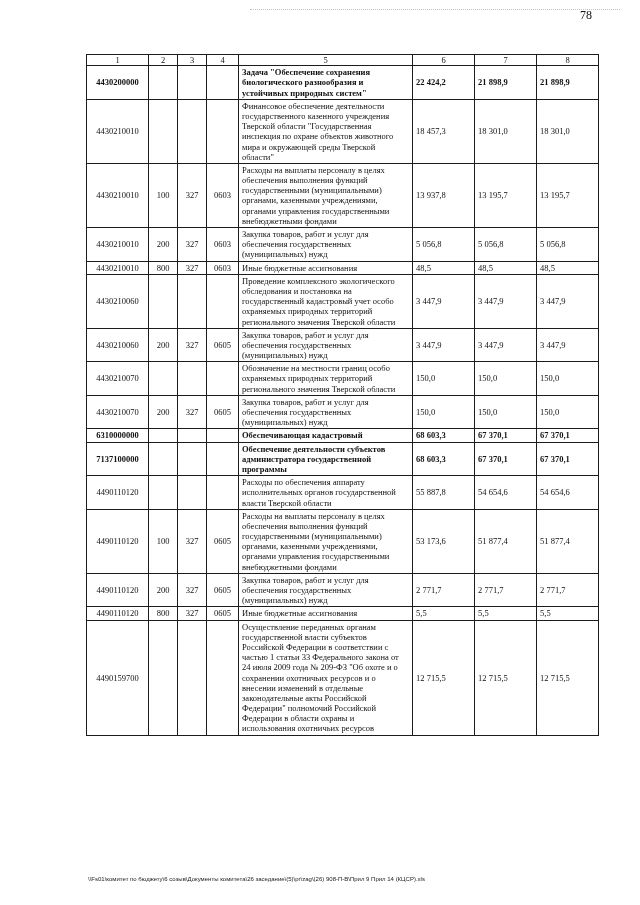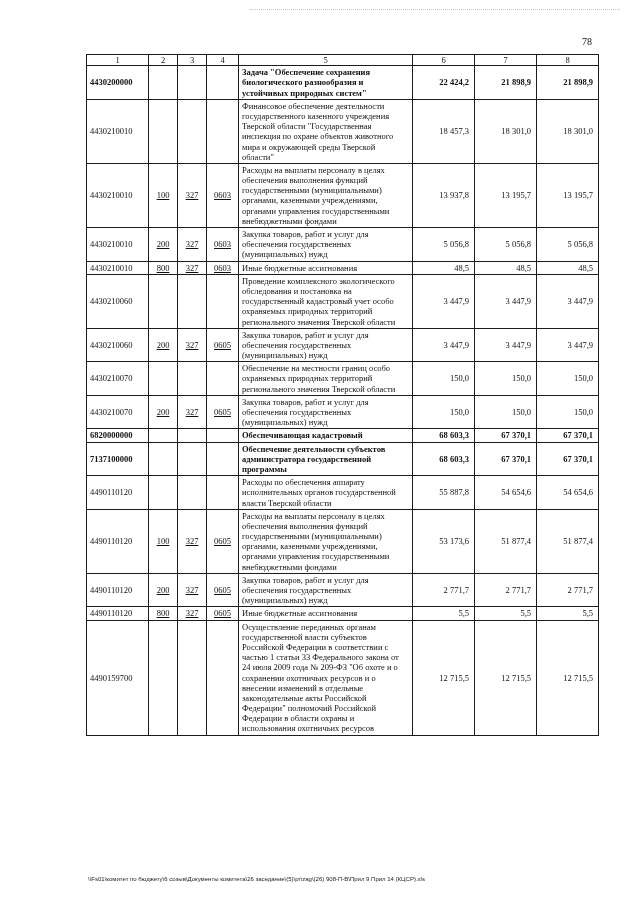--- a/index.html
+++ b/index.html
@@ -14,23 +14,23 @@
   }
   .scan-artifact {
     position: absolute;
     top: 9px;
     left: 250px;
     width: 370px;
     border-top: 1px dotted rgba(120,120,130,0.45);
   }
   .page-number {
     position: absolute;
-    top: 36px;
+    top: 8px;
     right: 48px;
-    font-size: 10px;
+    font-size: 12px;
   }
   .table-wrap {
     position: absolute;
     top: 54px;
     left: 86px;
   }
   table.budget {
     border-collapse: collapse;
     table-layout: fixed;
     width: 512px;
@@ -41,24 +41,24 @@
     line-height: 1.2;
     padding: 1px 3px;
     vertical-align: middle;
     word-wrap: break-word;
   }
   table.budget th {
     font-weight: normal;
     text-align: center;
     padding: 0 2px;
   }
-  .c-code { }
-  .c-num  { text-align: center; text-decoration: underline; }
+  .c-code { text-align: center; }
+  .c-num  { text-align: center; }
   .c-desc { text-align: left; }
-  .c-amt  { text-align: right; padding-right: 5px !important; }
+  .c-amt  { text-align: left; padding-right: 5px !important; }
   tr.bold td { font-weight: bold; }
   .footer-path {
     position: absolute;
     left: 88px;
     top: 876px;
     font-size: 6px;
     font-family: "Liberation Sans", sans-serif;
     color: #222;
     white-space: nowrap;
   }
@@ -163,37 +163,37 @@
           <td class="c-desc">Закупка товаров, работ и услуг для обеспечения государственных (муниципальных) нужд</td>
           <td class="c-amt">3 447,9</td>
           <td class="c-amt">3 447,9</td>
           <td class="c-amt">3 447,9</td>
         </tr>
         <tr>
           <td class="c-code">4430210070</td>
           <td class="c-num"></td>
           <td class="c-num"></td>
           <td class="c-num"></td>
-          <td class="c-desc">Обеспечение на местности границ особо охраняемых природных территорий регионального значения Тверской области</td>
+          <td class="c-desc">Обозначение на местности границ особо охраняемых природных территорий регионального значения Тверской области</td>
           <td class="c-amt">150,0</td>
           <td class="c-amt">150,0</td>
           <td class="c-amt">150,0</td>
         </tr>
         <tr>
           <td class="c-code">4430210070</td>
           <td class="c-num">200</td>
           <td class="c-num">327</td>
           <td class="c-num">0605</td>
           <td class="c-desc">Закупка товаров, работ и услуг для обеспечения государственных (муниципальных) нужд</td>
           <td class="c-amt">150,0</td>
           <td class="c-amt">150,0</td>
           <td class="c-amt">150,0</td>
         </tr>
         <tr class="bold">
-          <td class="c-code">6820000000</td>
+          <td class="c-code">6310000000</td>
           <td class="c-num"></td>
           <td class="c-num"></td>
           <td class="c-num"></td>
           <td class="c-desc">Обеспечивающая кадастровый</td>
           <td class="c-amt">68 603,3</td>
           <td class="c-amt">67 370,1</td>
           <td class="c-amt">67 370,1</td>
         </tr>
         <tr class="bold">
           <td class="c-code">7137100000</td>

